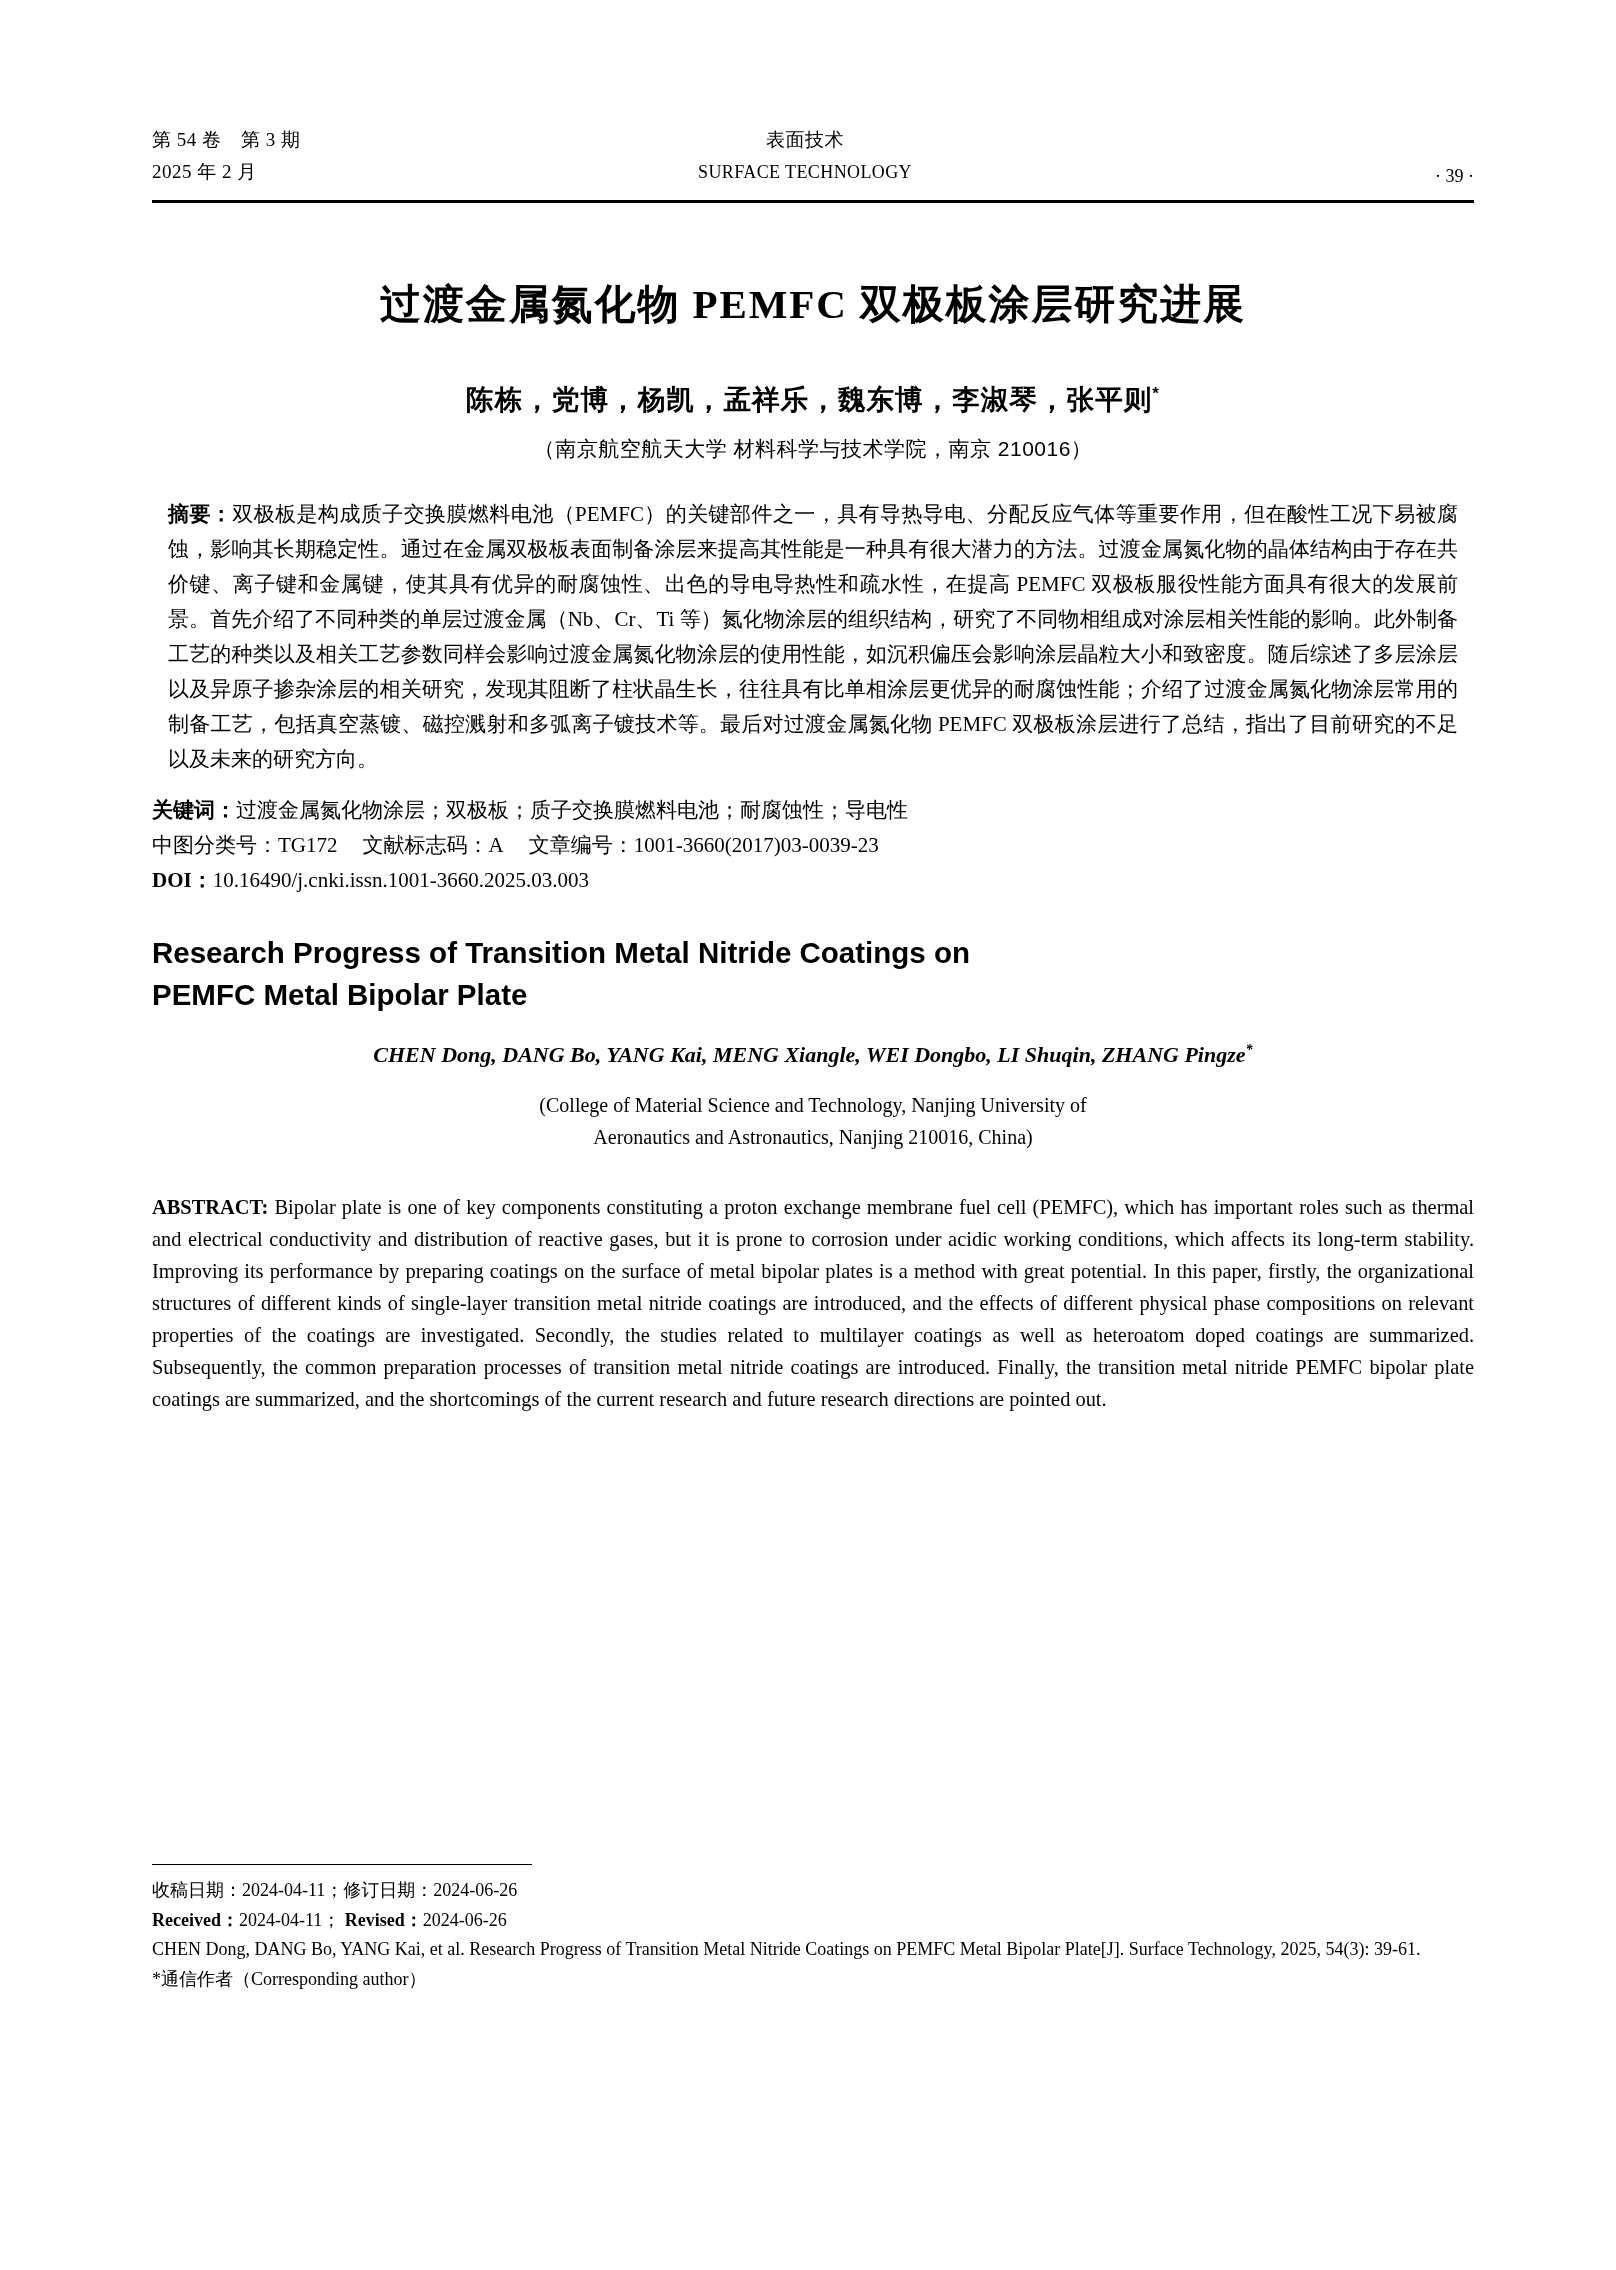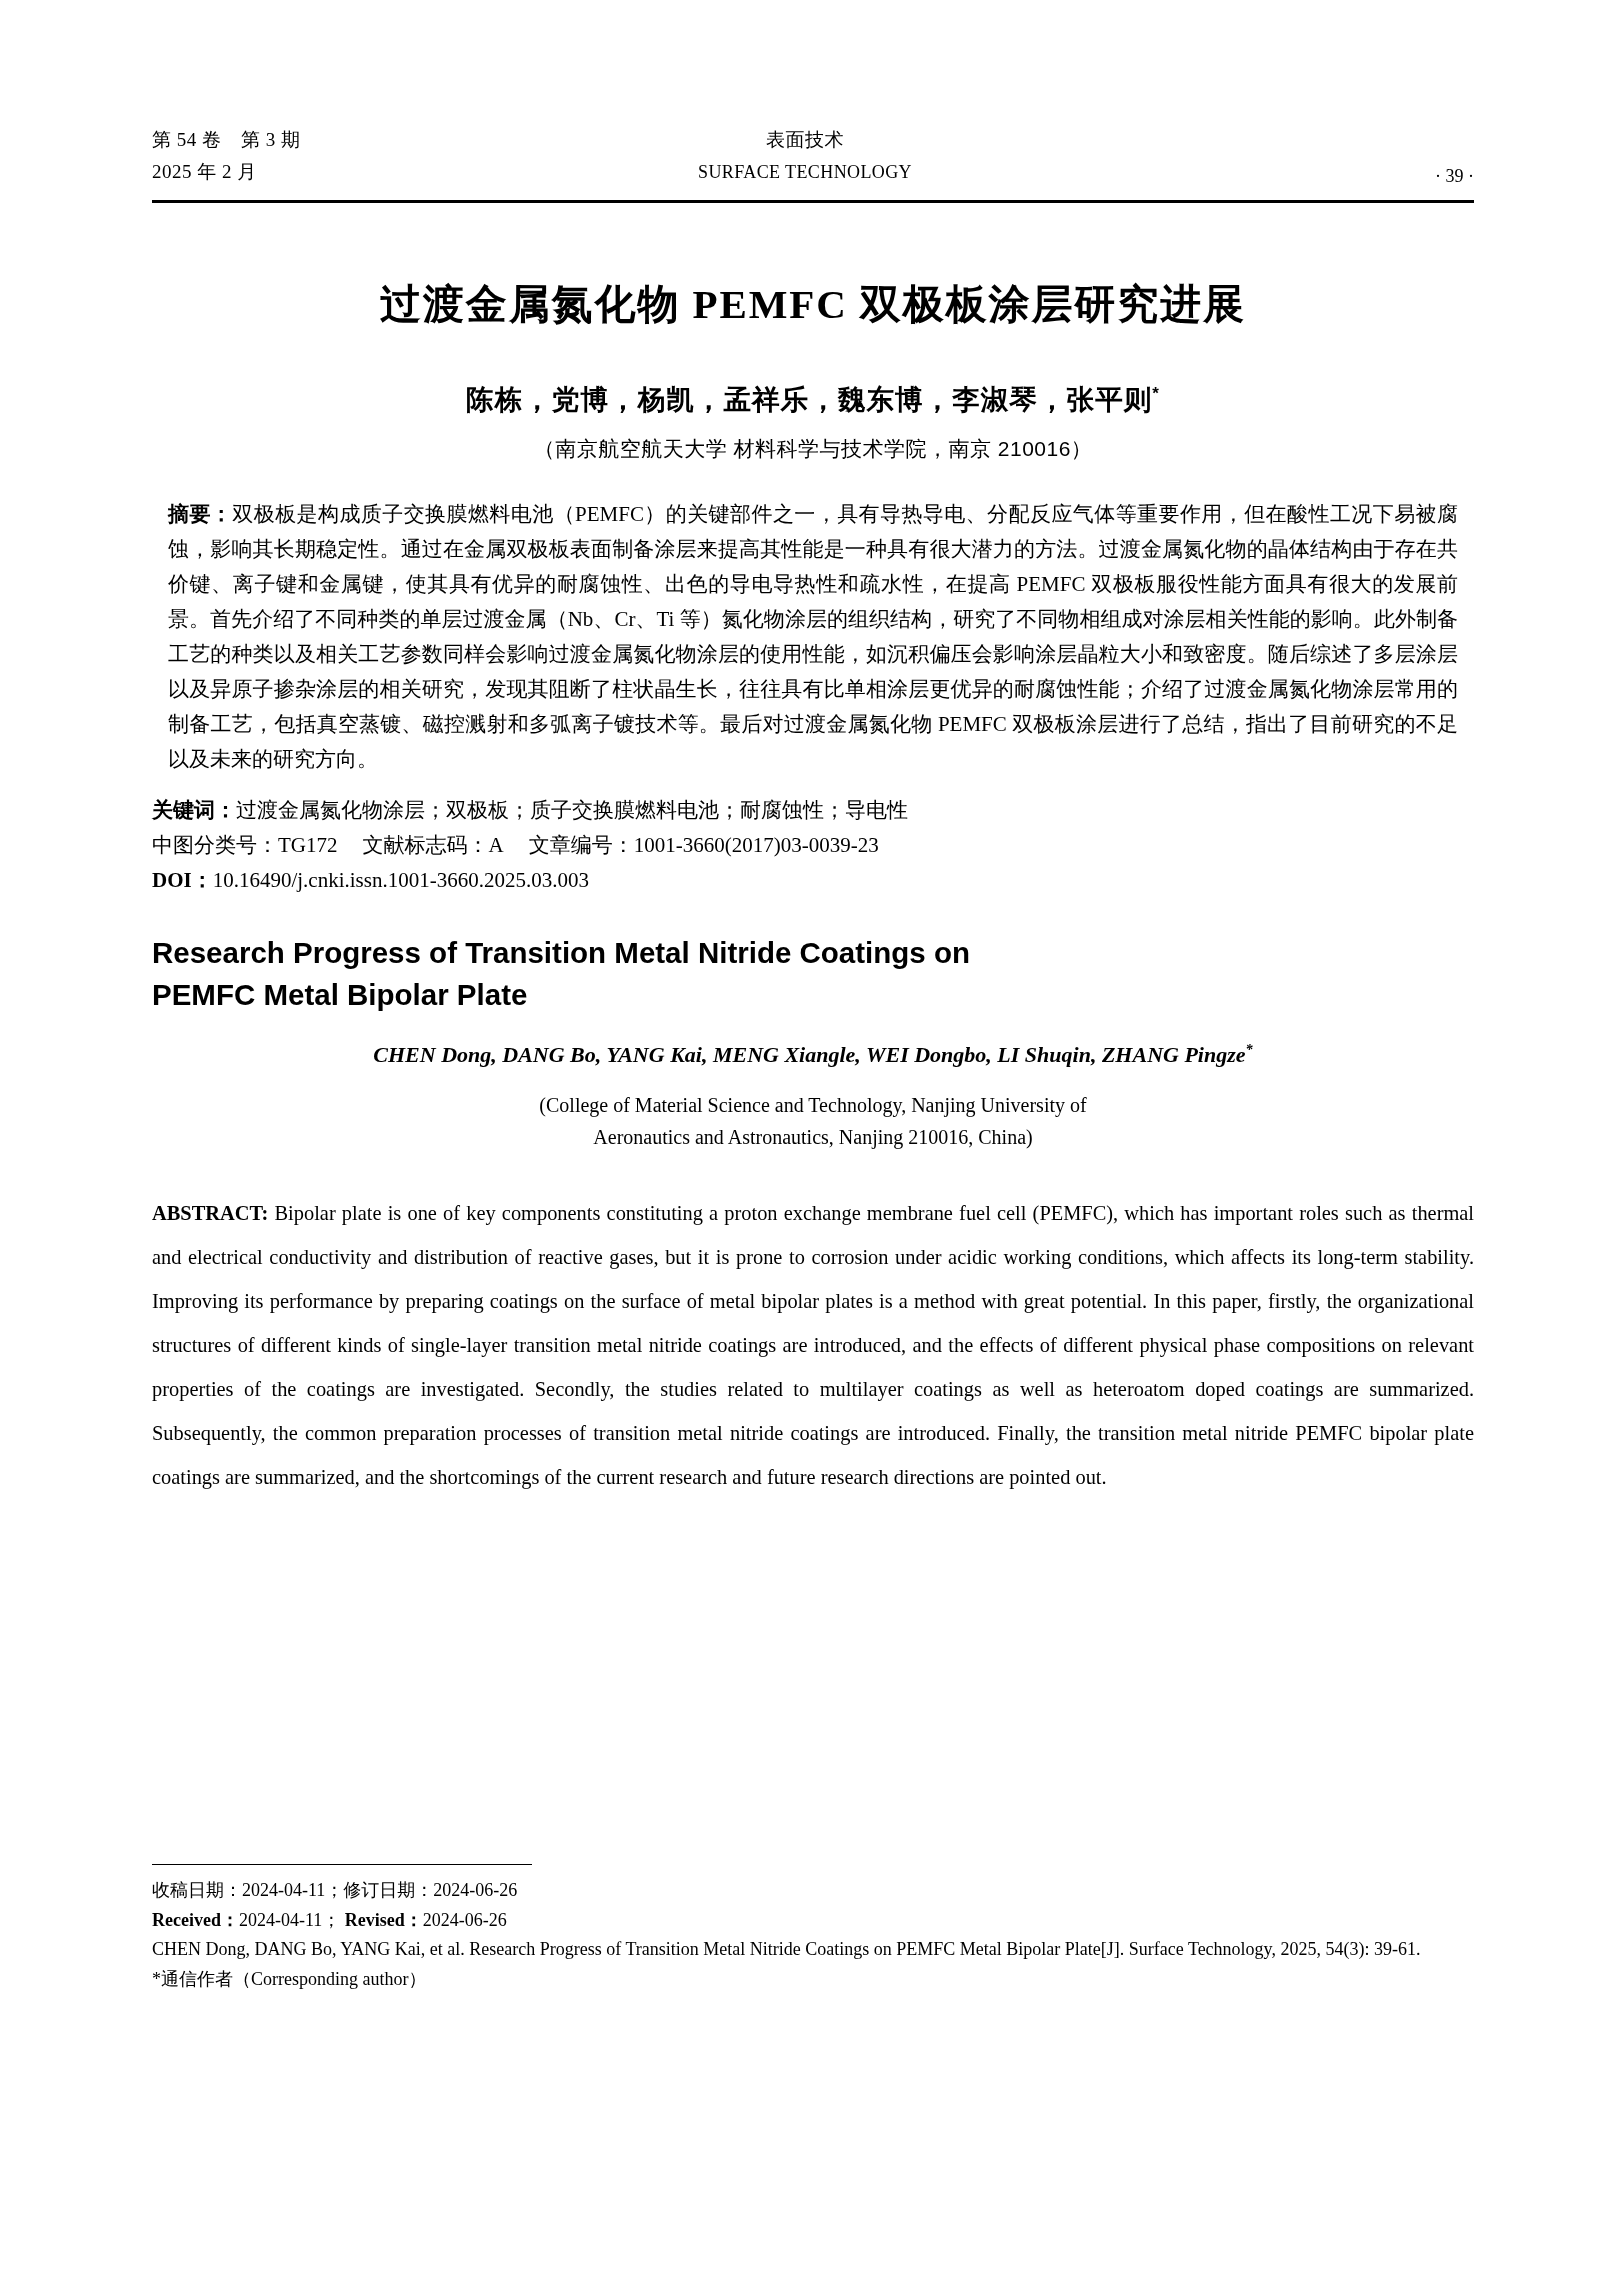--- a/index.html
+++ b/index.html
@@ -148,21 +148,21 @@
   .en-affil {
     margin-top: 21px;
     text-align: center;
     font-size: 20px;
     line-height: 32px;
     font-family: "Liberation Serif", serif;
   }
   .en-abstract {
     margin-top: 38px;
     font-size: 20.4px;
-    line-height: 44px;
+    line-height: 32px;
     text-align: justify;
     font-family: "Liberation Serif", serif;
   }
   .en-abstract .lbl { font-weight: bold; }
 
   
   .footnote-wrap {
     position: absolute;
     left: 152px;
     top: 1864px;

